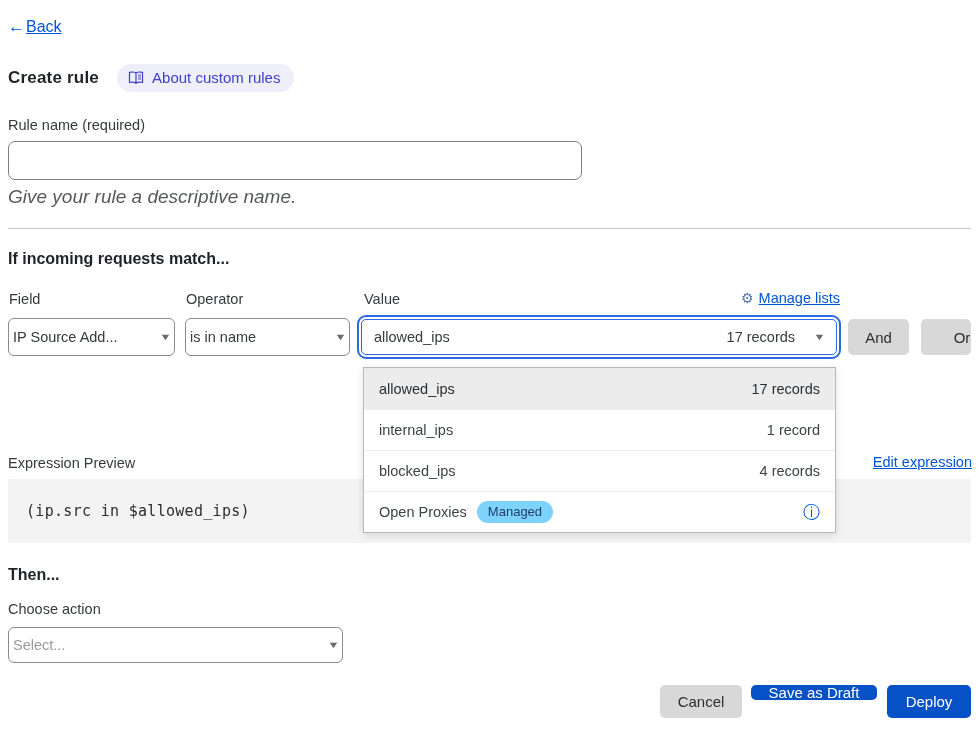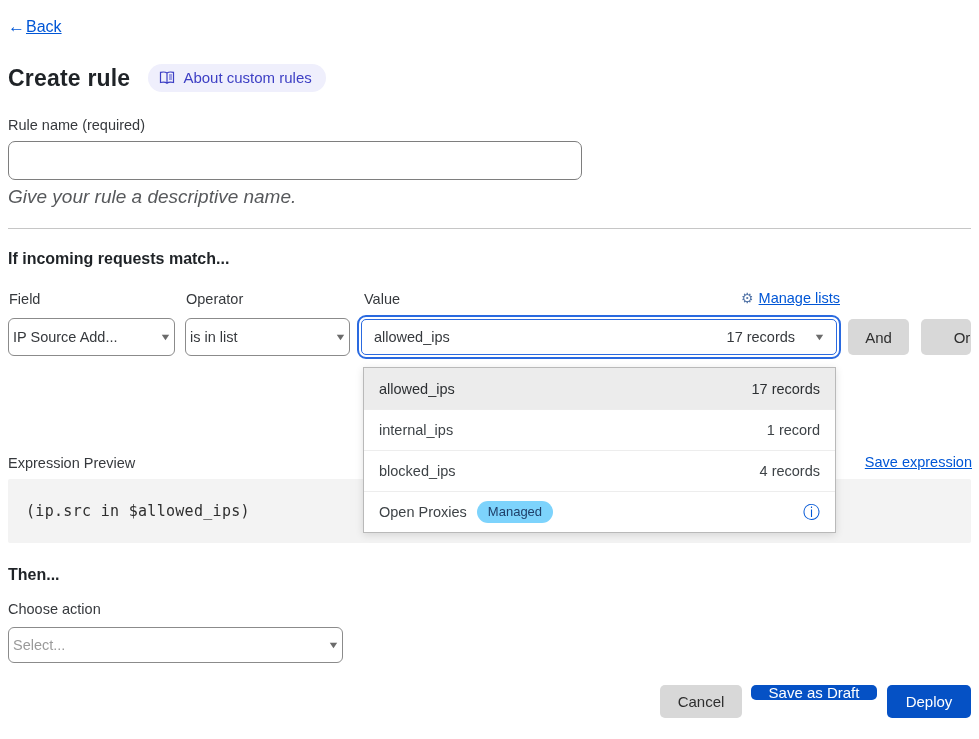--- a/index.html
+++ b/index.html
@@ -17,21 +17,21 @@
     left: 8px; top: 17px;
     font-size: 16px; color: #0056d6;
     display: flex; align-items: center; gap: 1px;
     cursor: pointer; text-decoration: none;
   }
   .back-link .arrow { font-size: 17px; text-decoration: none; }
   .back-link .back-text { text-decoration: underline; }
 
   
   .header-row { left: 8px; top: 64px; display: flex; align-items: center; gap: 18px; }
-  .page-title { font-size: 23px; font-weight: 700; color: #1f2327; letter-spacing: .2px; }
+  .page-title { font-size: 17px; font-weight: 700; color: #1f2327; letter-spacing: .2px; }
   .about-badge {
     display: inline-flex; align-items: center; gap: 8px;
     background: #efeffc; color: #3d3fc4;
     font-size: 15px; padding: 5px 14px 6px 11px; border-radius: 15px;
     cursor: pointer;
   }
   .book-icon { display: inline-flex; }
 
   
   .field-label { font-size: 14.5px; color: #36393d; }
@@ -183,21 +183,21 @@
   <span class="gear-icon">⚙</span>
   <span class="manage-lists-text">Manage lists</span>
 </div>
 
 <div class="abs select-box field-select">
   <span class="sel-text">IP Source Add...</span>
   <span class="caret">▼</span>
 </div>
 
 <div class="abs select-box operator-select">
-  <span class="sel-text">is in list</span>
+  <span class="sel-text">is in name</span>
   <span class="caret">▼</span>
 </div>
 
 <div class="abs value-ring">
   <div class="value-select">
     <span class="sel-name">allowed_ips</span>
     <span class="sel-meta">17 records</span>
     <span class="caret">▼</span>
   </div>
 </div>
@@ -221,21 +221,21 @@
   <div class="dd-row">
     <span class="dd-name">
       <span>Open Proxies</span>
       <span class="managed-badge">Managed</span>
     </span>
     <span class="info-icon">ⓘ</span>
   </div>
 </div>
 
 <div class="abs expr-label">Expression Preview</div>
-<a class="abs edit-expression">Save expression</a>
+<a class="abs edit-expression">Edit expression</a>
 <div class="abs expr-box">
   <code class="expr-code">(ip.src in $allowed_ips)</code>
 </div>
 
 <h2 class="abs section-heading then-heading">Then...</h2>
 <div class="abs field-label action-label">Choose action</div>
 <div class="abs select-box action-select">
   <span class="sel-text">Select...</span>
   <span class="caret">▼</span>
 </div>

